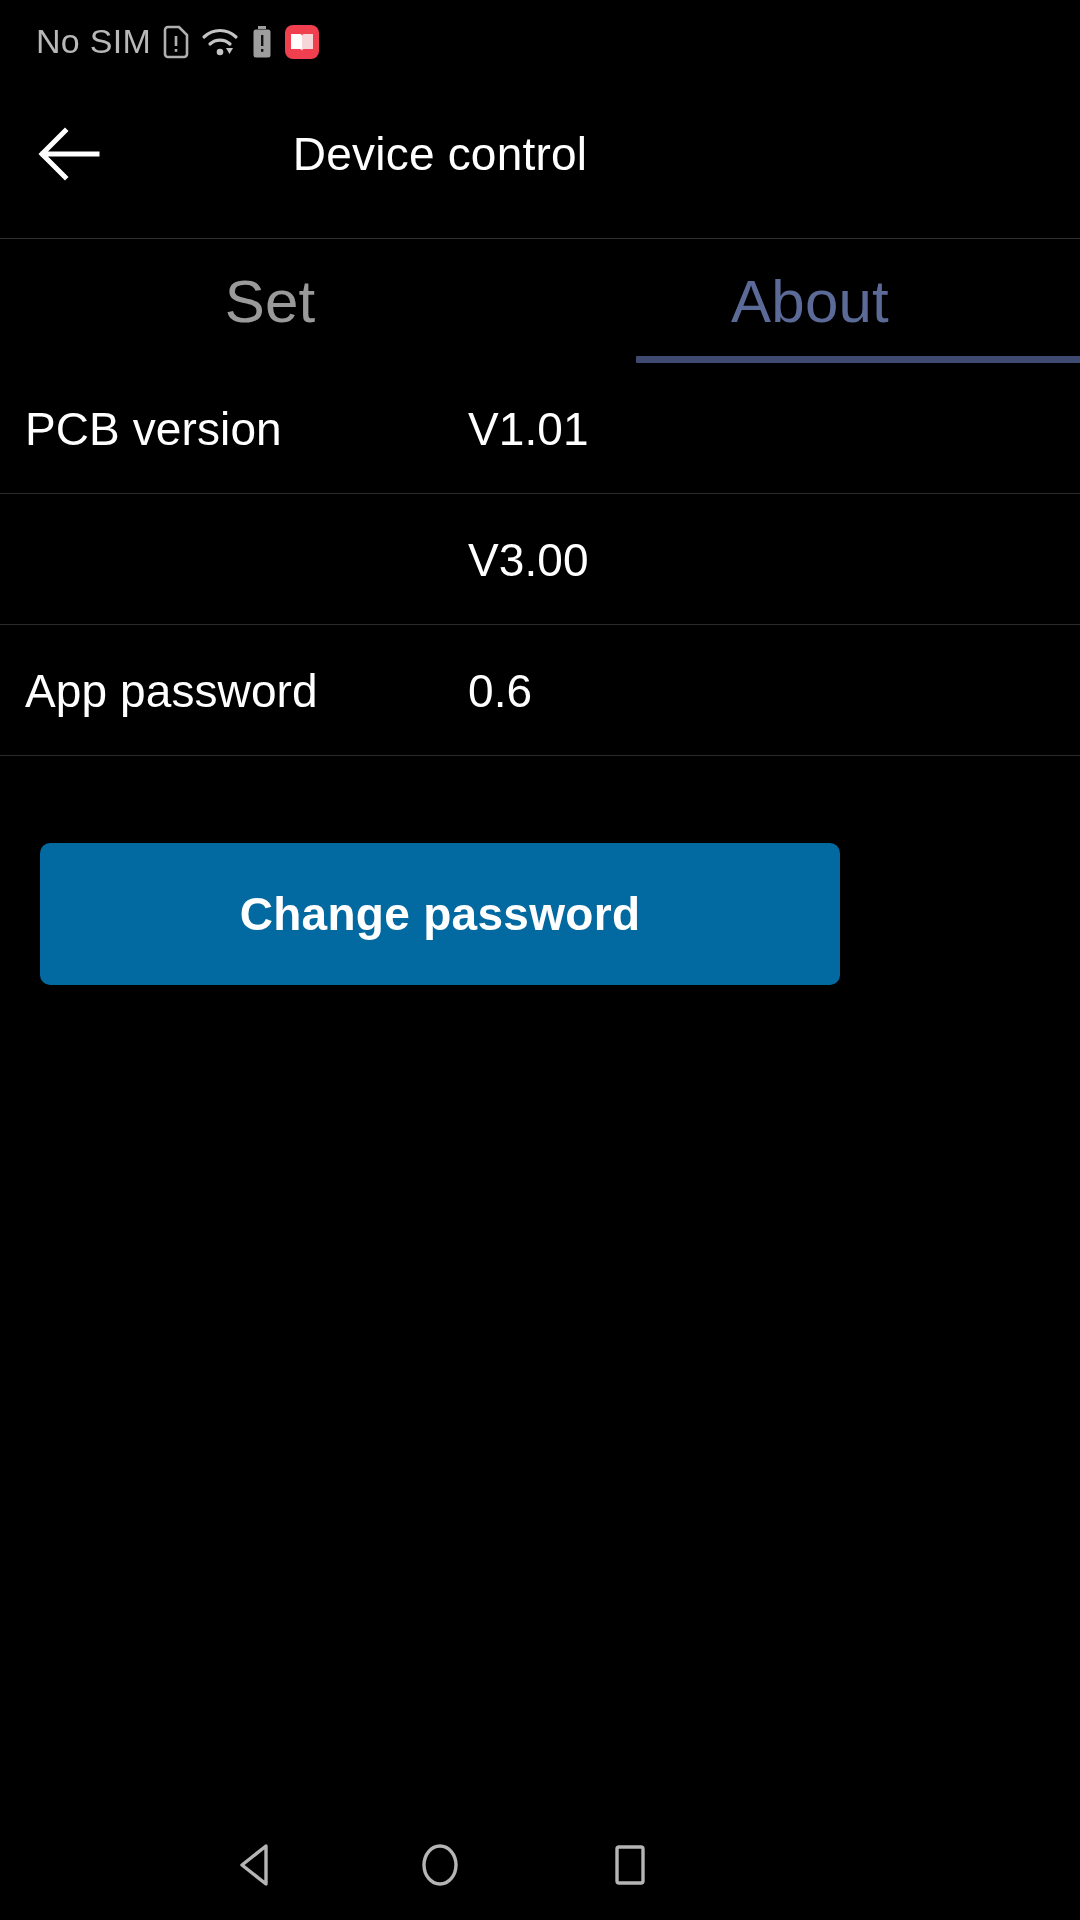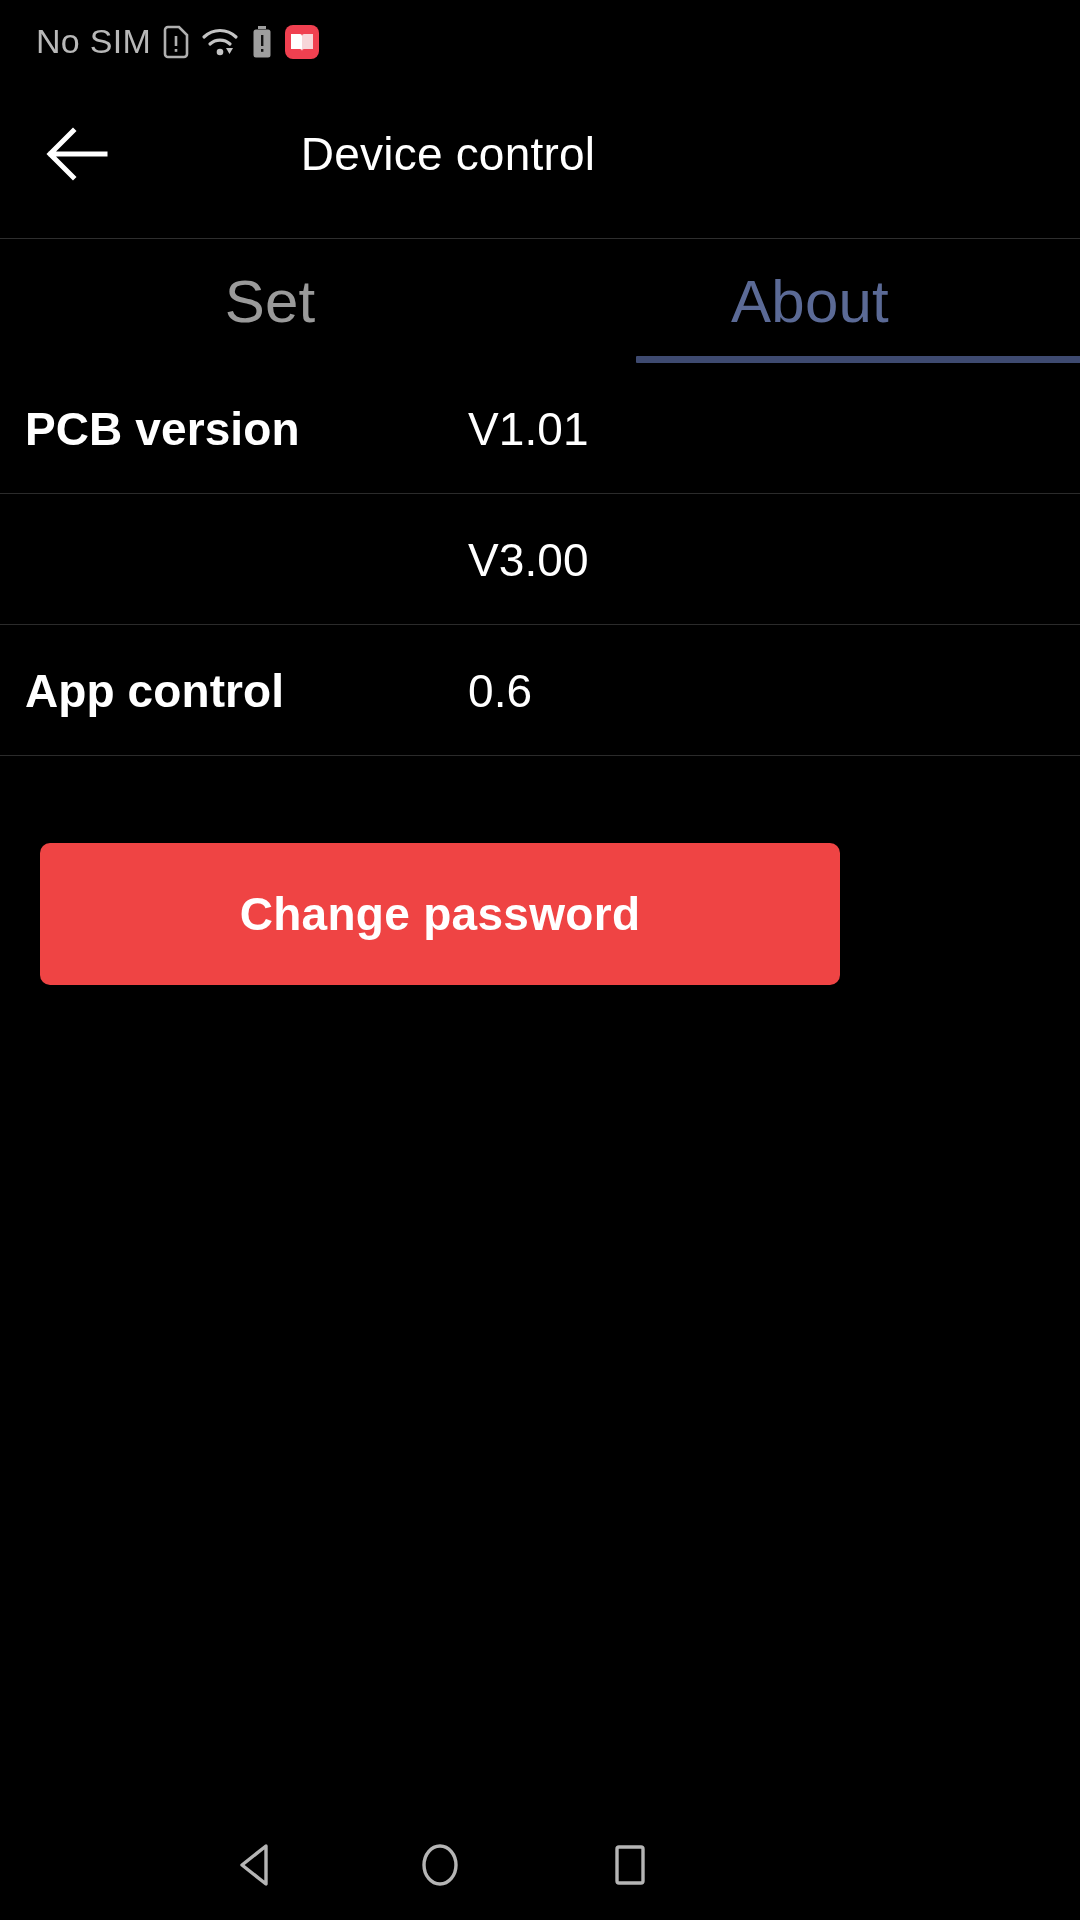--- a/index.html
+++ b/index.html
@@ -28,21 +28,21 @@
   .battery-wrap { display:flex; align-items:center; }
   .battery-body {
     width:54px; height:27px; border:3px solid #c9c9c9; border-radius:5px;
     padding:2px; display:flex; align-items:center;
   }
   .battery-fill { height:100%; background:#F5A623; border-radius:2px; }
   .battery-cap { width:5px; height:13px; background:#c9c9c9; margin-left:3px; border-radius:1px; }
 
   
   .appbar {
-    position:absolute; top:70px; left:8px; width:872px; height:168px;
+    position:absolute; top:70px; left:0; width:872px; height:168px;
     display:flex; align-items:center;
   }
   .back-btn {
     position:absolute; left:28px; top:50%; transform:translateY(-50%);
     width:80px; height:80px; display:flex; align-items:center; justify-content:center;
     cursor:pointer;
   }
   .appbar-title {
     position:absolute; left:0; top:50%; transform:translateY(-50%);
     width:880px; text-align:center;
@@ -71,37 +71,37 @@
   }
 
   
   .rows { position:absolute; top:363px; left:0; width:1080px; }
   .row {
     position:relative; height:131px; width:1080px;
     display:flex; align-items:center;
   }
   .row-label {
     position:absolute; left:25px;
-    color:#ffffff; font-size:46px; font-weight:700; letter-spacing:0.1px;
+    color:#ffffff; font-size:46px; font-weight:400; letter-spacing:0.1px;
     white-space:nowrap;
   }
   .row-value {
     position:absolute; left:468px;
     color:#ffffff; font-size:46px; font-weight:400; letter-spacing:0.1px;
     white-space:nowrap;
   }
   .row-divider {
     position:absolute; left:0; bottom:0; width:1080px; height:1px; background:#2b2b2b;
   }
 
   
   .btn-wrap { position:absolute; top:843px; left:0; width:1080px; }
   .primary-btn {
     margin-left:40px; width:800px; height:142px;
-    background:#ef4444; border:none; border-radius:10px;
+    background:#0369a1; border:none; border-radius:10px;
     color:#ffffff; font-size:46px; font-weight:700; letter-spacing:0.3px;
     font-family:"Liberation Sans", sans-serif;
     display:flex; align-items:center; justify-content:center;
     cursor:pointer;
   }
 
   
   .navbar {
     position:absolute; bottom:0; left:0; width:1080px; height:110px;
     display:flex; align-items:center;
@@ -187,21 +187,21 @@
     <div class="row">
       <span class="row-label">PCB version</span>
       <span class="row-value">V1.01</span>
       <span class="row-divider"></span>
     </div>
     <div class="row">
       <span class="row-value">V3.00</span>
       <span class="row-divider"></span>
     </div>
     <div class="row">
-      <span class="row-label">App control</span>
+      <span class="row-label">App password</span>
       <span class="row-value">0.6</span>
       <span class="row-divider"></span>
     </div>
   </div>
 
   <div class="btn-wrap">
     <button class="primary-btn">Change password</button>
   </div>
 
   <div class="navbar">

